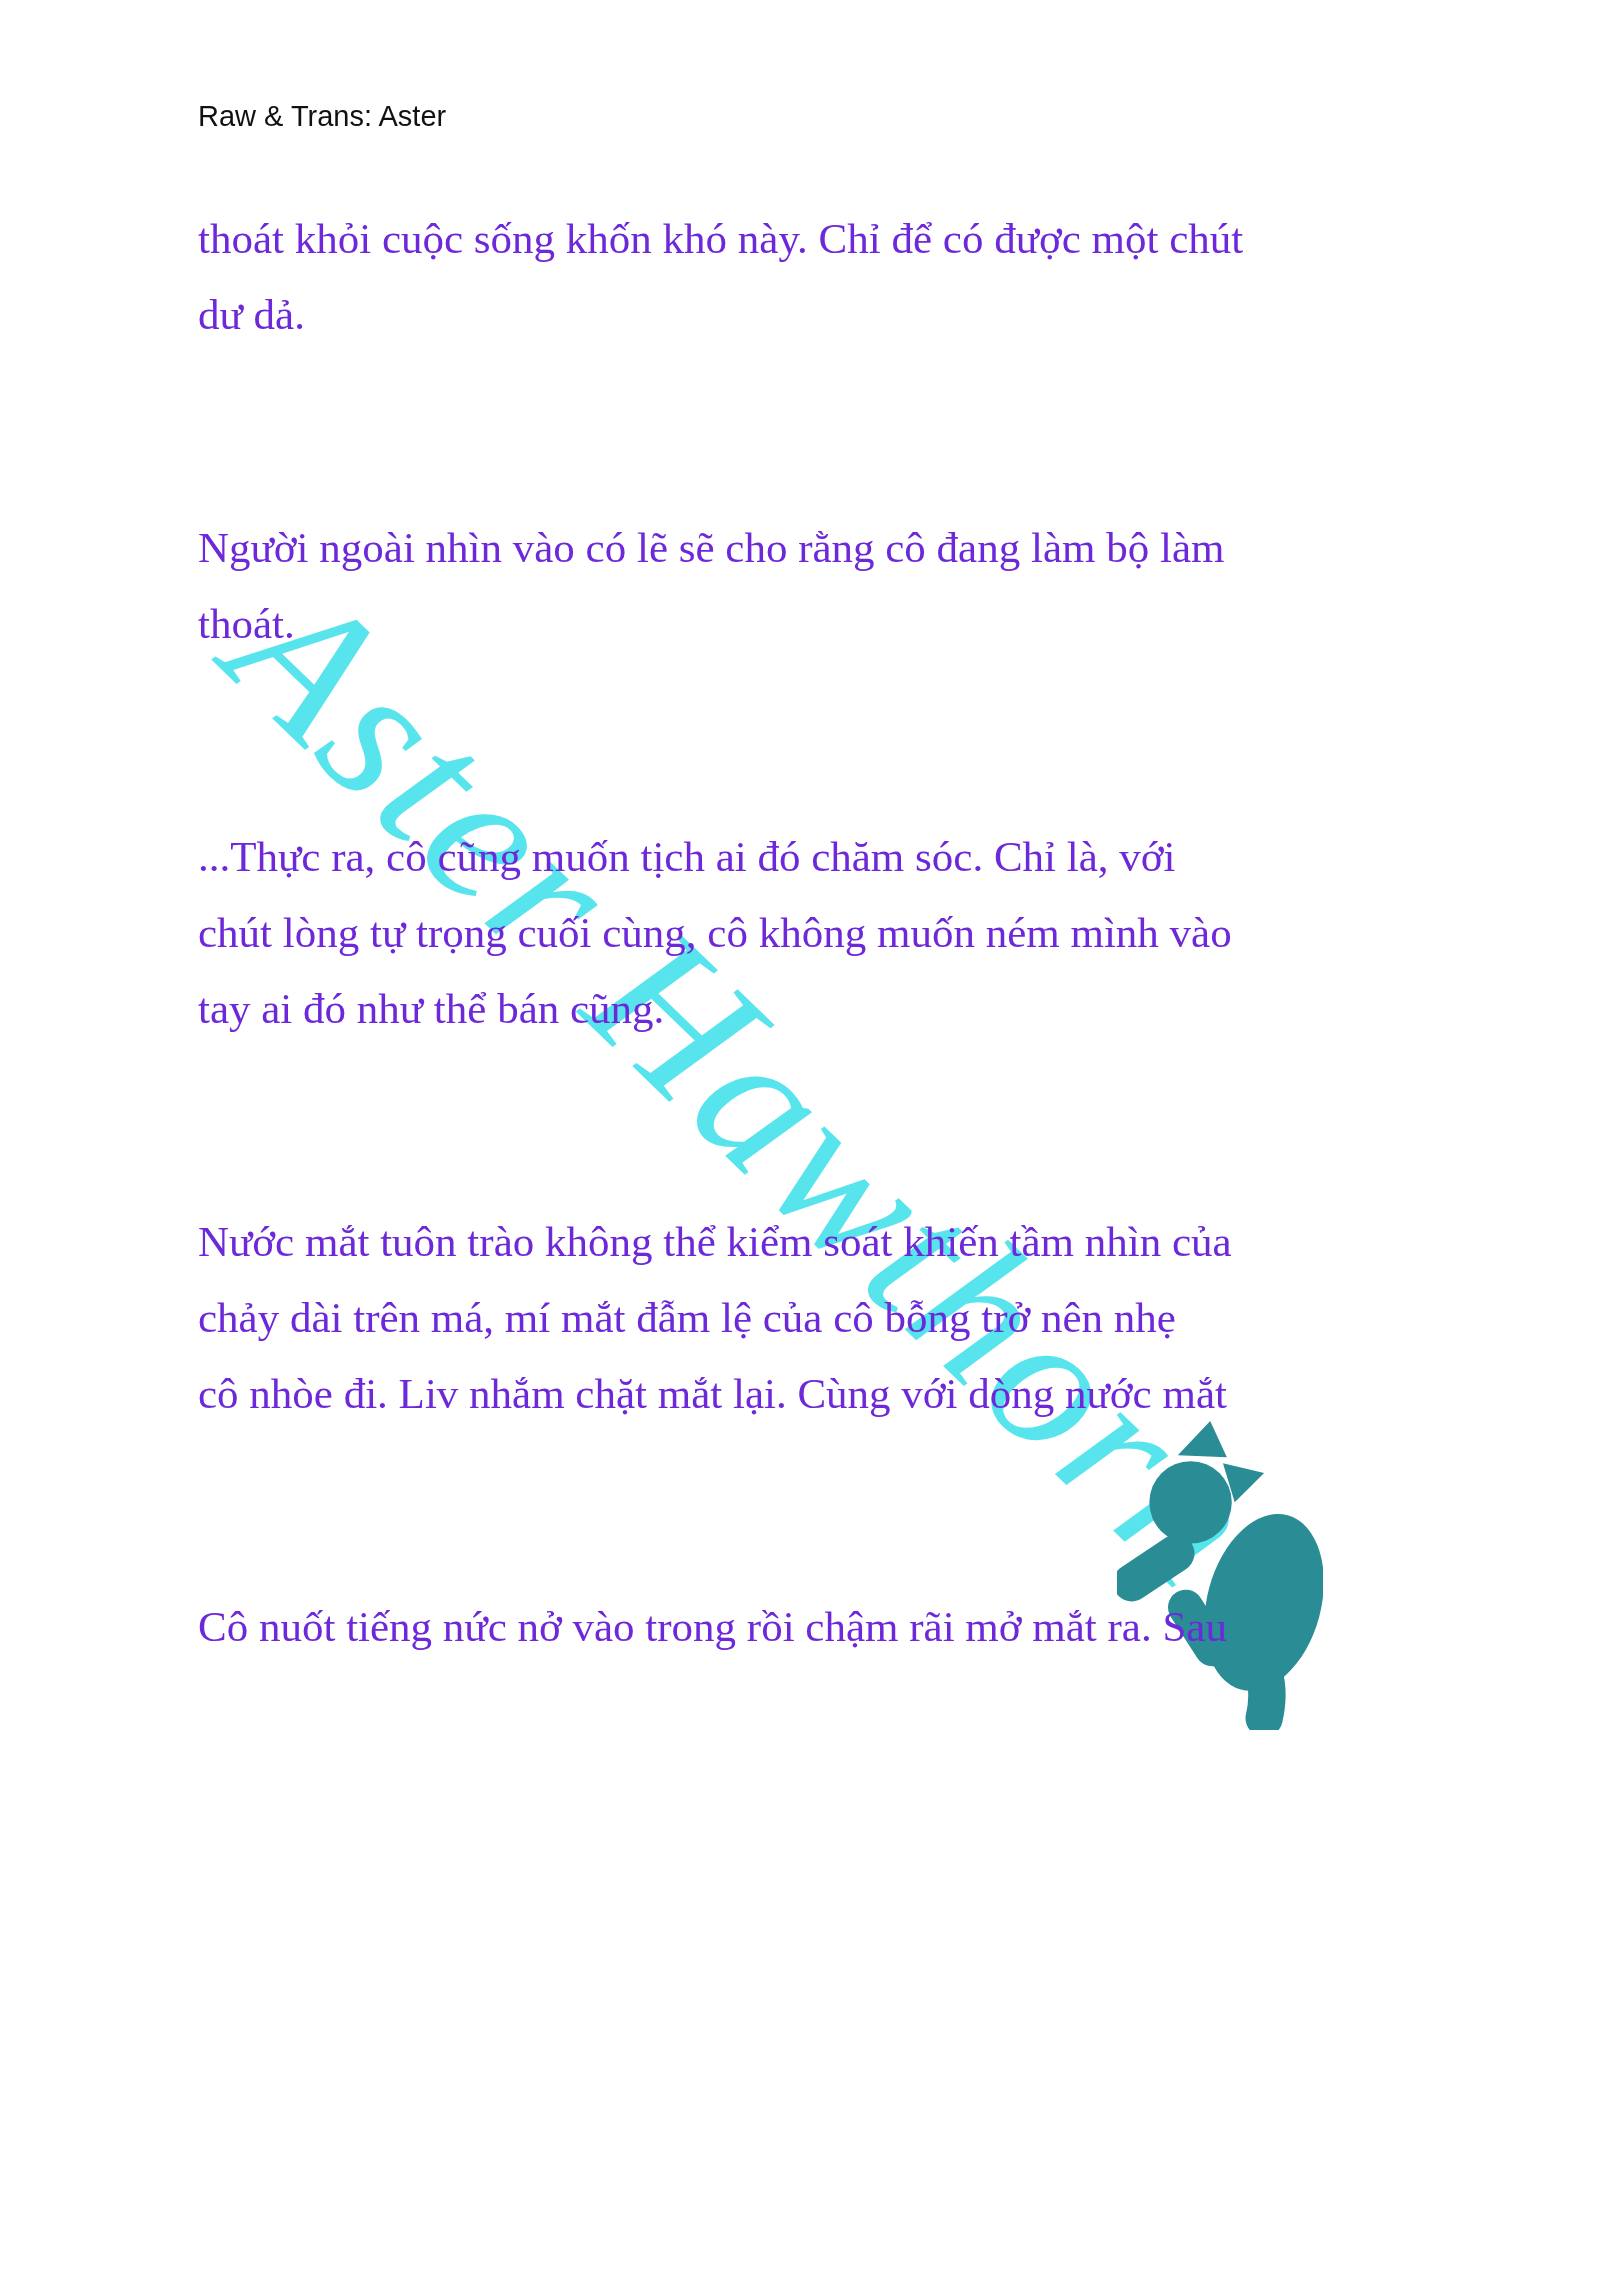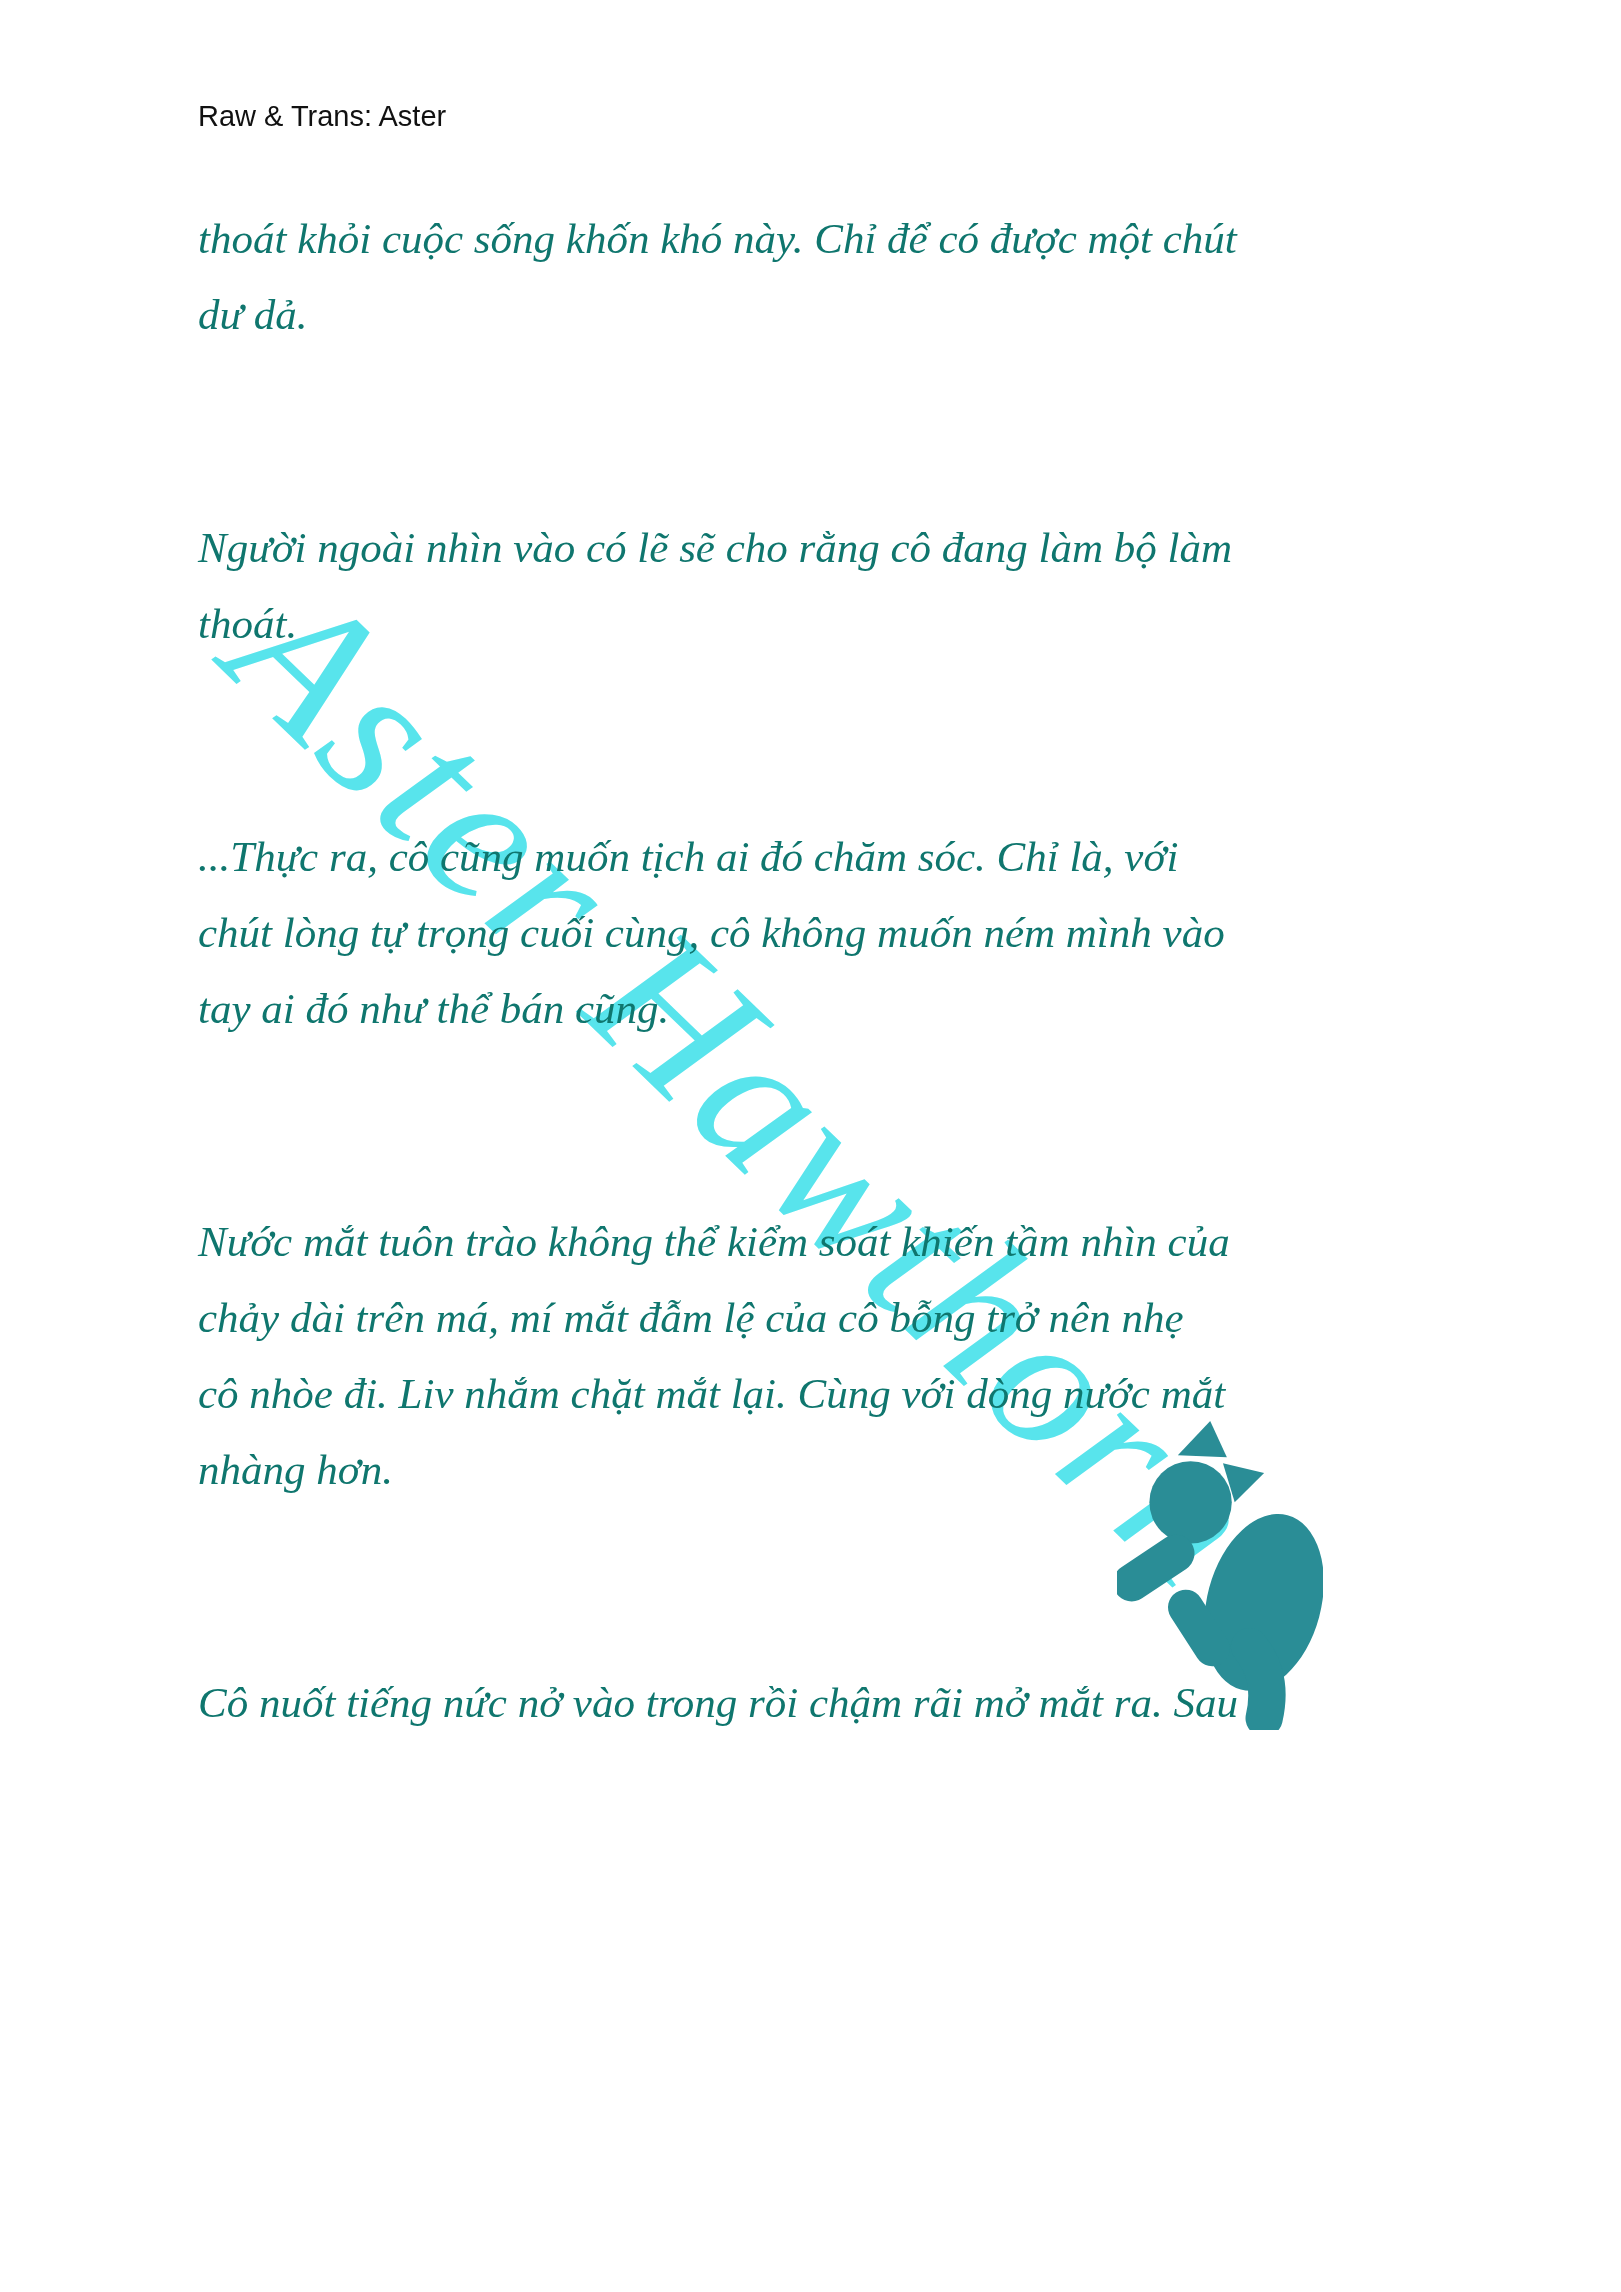--- a/index.html
+++ b/index.html
@@ -42,24 +42,23 @@
     width: 206px;
     height: 314px;
     z-index: 2;
   }
   .body-text {
     position: absolute;
     left: 198px;
     top: 201px;
     width: 1264px;
     z-index: 3;
-    color: #0f766e;
+    color: #6d28d9;
     font-size: 43px;
     line-height: 76px;
-    font-style: italic;
   }
   .paragraph { margin: 0 0 157px 0; }
   .paragraph:last-child { margin-bottom: 0; }
   .text-line { white-space: nowrap; }
 </style>
 </head>
 <body>
 
 <div class="page">
 
@@ -94,21 +93,20 @@
     <div class="paragraph">
       <div class="text-line">...Thực ra, cô cũng muốn tịch ai đó chăm sóc. Chỉ là, với</div>
       <div class="text-line">chút lòng tự trọng cuối cùng, cô không muốn ném mình vào</div>
       <div class="text-line">tay ai đó như thể bán cũng.</div>
     </div>
 
     <div class="paragraph">
       <div class="text-line">Nước mắt tuôn trào không thể kiểm soát khiến tầm nhìn của</div>
       <div class="text-line">chảy dài trên má, mí mắt đẫm lệ của cô bỗng trở nên nhẹ</div>
       <div class="text-line">cô nhòe đi. Liv nhắm chặt mắt lại. Cùng với dòng nước mắt</div>
-      <div class="text-line">nhàng hơn.</div>
     </div>
 
     <div class="paragraph">
       <div class="text-line">Cô nuốt tiếng nức nở vào trong rồi chậm rãi mở mắt ra. Sau</div>
     </div>
 
   </div>
 </div>
 
 

